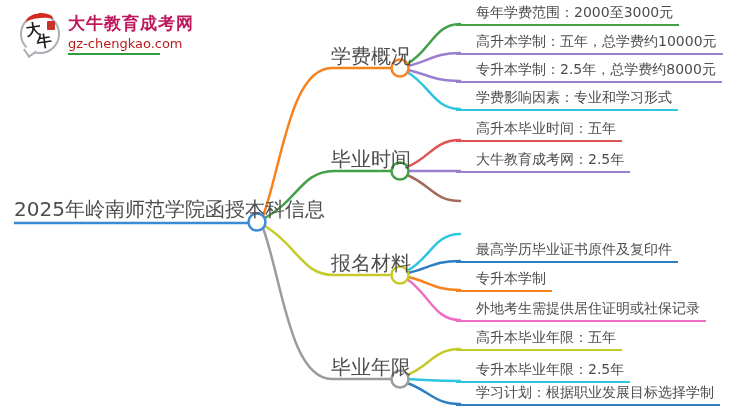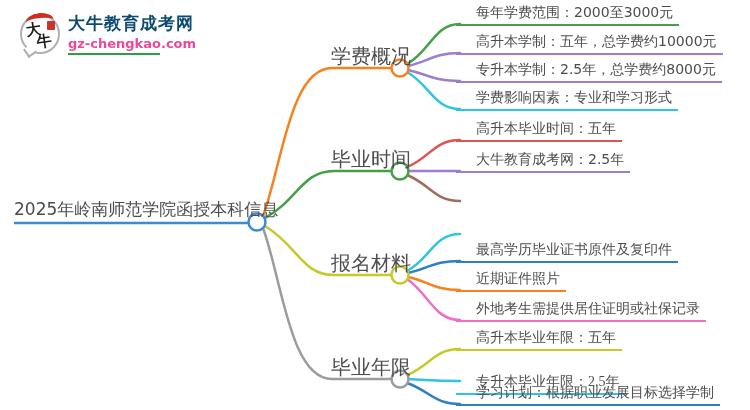--- a/index.html
+++ b/index.html
@@ -11,25 +11,25 @@
   
   .logo{position:absolute;left:20px;top:12px;display:flex;align-items:center;z-index:3;}
   .logo-bubble{position:relative;width:40px;height:40px;border:2px solid #aab0b6;border-radius:50%;background:#fff;box-sizing:border-box;}
   .bubble-arc{position:absolute;left:4px;top:-3px;width:28px;height:12px;border-top:5px solid #d42b20;border-radius:50% 50% 0 0;transform:rotate(-6deg);}
   .bubble-seal{position:absolute;right:3px;top:5px;width:8px;height:9px;background:#c7342a;border-radius:1px;}
   .bubble-text{position:absolute;left:5px;top:7px;font-weight:bold;font-size:15px;line-height:13px;color:#1c1c1c;transform:rotate(-8deg);letter-spacing:-2px;}
   .bubble-text span{display:block;}
   .bubble-text span:last-child{margin-left:9px;}
   .bubble-tail{position:absolute;left:3px;bottom:-4px;width:8px;height:8px;background:#fff;border-right:2px solid #aab0b6;border-bottom:2px solid #aab0b6;transform:rotate(55deg);}
   .logo-textcol{margin-left:8px;}
-  .logo-title{font-size:17px;font-weight:bold;color:#0c4a6e;letter-spacing:1px;}
-  .logo-domain{font-size:13px;font-weight:bold;color:#ec4899;margin-top:1px;}
+  .logo-title{font-size:17px;font-weight:bold;color:#be185d;letter-spacing:1px;}
+  .logo-domain{font-size:13px;font-weight:normal;color:#b91c1c;margin-top:1px;}
   .logo-underline{height:0;border-bottom:2.5px solid #2f9e41;margin-top:2px;width:92px;}
   
-  .root-label{position:absolute;left:14px;top:199px;width:236px;font-size:17px;line-height:20px;white-space:nowrap;z-index:2;}
+  .root-label{position:absolute;left:14px;top:199px;width:236px;font-size:20px;line-height:20px;white-space:nowrap;z-index:2;}
   .branch-label{position:absolute;font-size:20px;line-height:18px;white-space:nowrap;z-index:2;}
   .leaf{position:absolute;left:456px;font-size:14px;line-height:19px;white-space:nowrap;
         padding:0 6px 2px 20px;border-bottom:2.5px solid #999;z-index:2;}
 </style>
 </head>
 <body>
 
 <div id="canvas">
 
   <div class="logo">
@@ -92,20 +92,20 @@
 
   <div class="leaf" style="top: 3px; border-bottom-color: rgb(67, 160, 71);">每年学费范围：2000至3000元</div>
   <div class="leaf" style="top: 32px; border-bottom-color: rgb(155, 126, 208);">高升本学制：五年，总学费约10000元</div>
   <div class="leaf" style="top: 60px; border-bottom-color: rgb(155, 126, 208);">专升本学制：2.5年，总学费约8000元</div>
   <div class="leaf" style="top: 88px; border-bottom-color: rgb(47, 196, 224);">学费影响因素：专业和学习形式</div>
 
   <div class="leaf" style="top: 119px; border-bottom-color: rgb(224, 83, 83);">高升本毕业时间：五年</div>
   <div class="leaf" style="top: 150px; border-bottom-color: rgb(155, 126, 208);">大牛教育成考网：2.5年</div>
 
   <div class="leaf" style="top: 240px; border-bottom-color: rgb(46, 127, 193);">最高学历毕业证书原件及复印件</div>
-  <div class="leaf" style="top: 269px; border-bottom-color: rgb(245, 130, 31);">近期证件照片</div>
+  <div class="leaf" style="top: 269px; border-bottom-color: rgb(245, 130, 31);">专升本学制</div>
   <div class="leaf" style="top: 299px; border-bottom-color: rgb(239, 110, 197);">外地考生需提供居住证明或社保记录</div>
 
   <div class="leaf" style="top: 328px; border-bottom-color: rgb(196, 202, 40);">高升本毕业年限：五年</div>
-  <div class="leaf" style="top: 372px; border-bottom-color: rgb(47, 196, 224); font-family: Liberation Serif, serif;">专升本毕业年限：2.5年</div>
+  <div class="leaf" style="top: 360px; border-bottom-color: rgb(47, 196, 224);">专升本毕业年限：2.5年</div>
   <div class="leaf" style="top: 383px; border-bottom-color: rgb(46, 127, 193); font-family: Liberation Serif, serif;">学习计划：根据职业发展目标选择学制</div>
 
 </div>
 
 </body></html>

